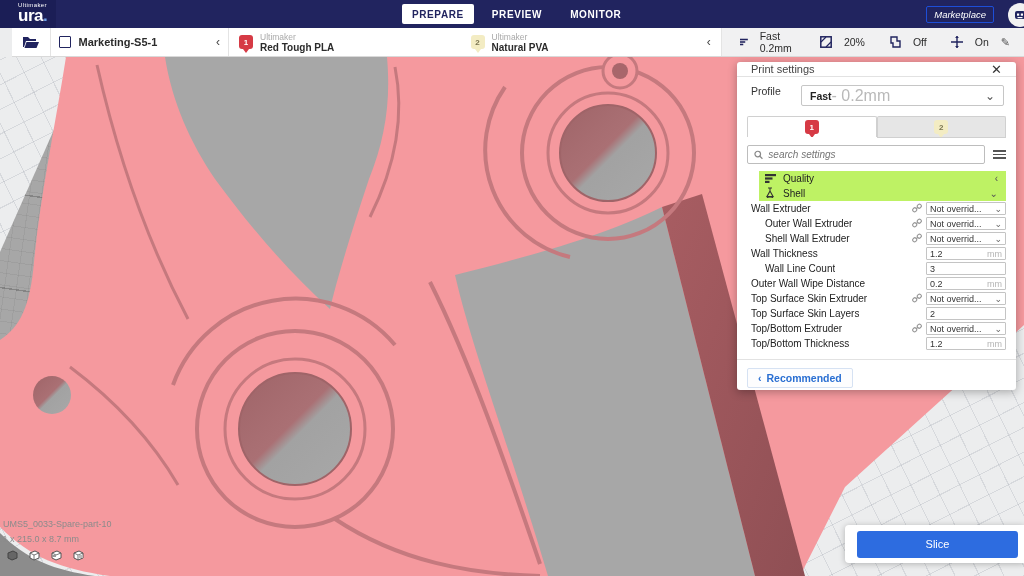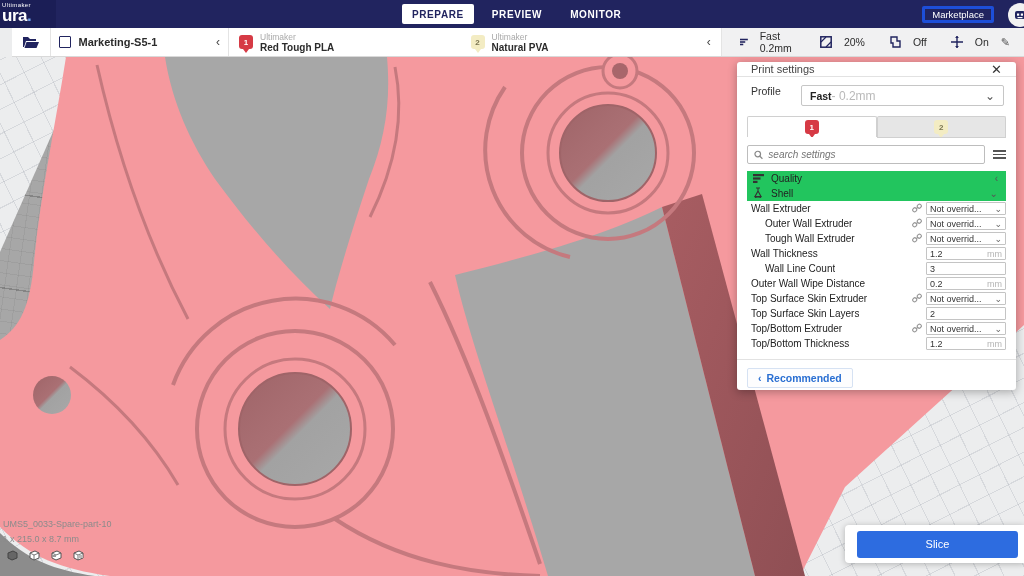--- a/index.html
+++ b/index.html
@@ -1,28 +1,28 @@
 <!DOCTYPE html>
 <html><head>
 <meta charset="utf-8">
 <style>
   * { margin:0; padding:0; box-sizing:border-box; }
   html,body { width:1024px; height:576px; overflow:hidden; }
   body { font-family:"Liberation Sans", sans-serif; position:relative; background:#ecedee; }
 
   
   .header { position:absolute; left:0; top:0; width:1024px; height:28px; background:#21245f; z-index:40; }
-  .logo-block { position:absolute; left:0; top:0; width:56px; height:28px; background:#1b1e56; color:#fff; overflow:hidden; padding-left:2px; z-index:41; }
+  .logo-block { position:absolute; left:0; top:0; width:56px; height:28px; background:#1b1e56; color:#fff; overflow:hidden; padding-left:18px; z-index:41; }
   .logo-small { font-size:6px; letter-spacing:.4px; margin-top:2px; }
   .logo-big { font-size:17px; font-weight:bold; letter-spacing:-.5px; line-height:15px; }
   .logo-big .dot { color:#6f9fe8; }
   .stage-tabs { position:absolute; left:402px; top:4px; display:flex; gap:8px; z-index:42;text-align:center; }
   .stage-tab { min-width:66px; height:20px; display:flex; align-items:center; justify-content:center; color:#fff; font-size:10px; font-weight:bold; letter-spacing:.6px; border-radius:2px; cursor:pointer; padding:0 10px; }
   .stage-tab.active { background:#fff; color:#21245f; }
-  .marketplace-btn { position:absolute; right:30px; top:6px; height:17px; padding:3px 7px; border:3px solid #1d4ed8; border-radius:2px; color:#fff; font-size:9.5px; display:flex; align-items:center; z-index:42; }
+  .marketplace-btn { position:absolute; right:30px; top:6px; height:17px; padding:3px 7px; border:1px solid #1d4ed8; border-radius:2px; color:#fff; font-size:9.5px; display:flex; align-items:center; z-index:42;font-style:italic; }
   .avatar { position:absolute; right:-8px; top:3px; width:24px; height:24px; border-radius:50%; background:#f2f2f2; z-index:42; display:flex; align-items:center; justify-content:center; font-size:11px; color:#21245f; }
 
   
   .toolbar { position:absolute; left:12px; top:28px; width:1012px; height:29px; background:#fff; z-index:30; border-bottom:1px solid #d9d9d9; display:flex; align-items:stretch; }
   .open-btn { width:40px; display:flex; align-items:center; justify-content:center; border-right:1px solid #e4e4e4; cursor:pointer; }
   .printer-chip { width:185px; display:flex; align-items:center; gap:8px; padding:0 8px; border-right:1px solid #e4e4e4; cursor:pointer; }
   .printer-icon { width:12px; height:12px; border:1.6px solid #21245f; border-radius:1px; }
   .printer-name { font-size:11px; font-weight:bold; color:#2b2b2b; flex:1; }
   .chev { color:#444; font-size:12px; line-height:1; }
   .extruder-chip { display:flex; align-items:center; gap:7px; padding:0 10px; cursor:pointer; }
@@ -65,39 +65,39 @@
 
   
   .panel { position:absolute; left:737px; top:62px; width:279px; height:328px; background:#fff; border-radius:3px; box-shadow:0 2px 10px rgba(0,0,0,.3); z-index:20; font-size:11px; color:#333; }
   .panel-header { height:15px; display:flex; align-items:center; padding:0 14px; border-bottom:1px solid #e2e2e2; }
   .panel-title { font-size:11px; color:#444; }
   .panel-close { margin-left:auto; font-size:13px; color:#333; cursor:pointer; }
   .profile-row { display:flex; padding:8px 12px 6px 14px; }
   .profile-label { width:50px; font-size:10.5px; }
   .profile-select { flex:1; height:21px; border:1px solid #c6c6c6; border-radius:2px; display:flex; align-items:center; padding:0 8px; cursor:pointer; background:#fff; }
   .profile-value { font-weight:bold; font-size:10.5px; color:#222; }
-  .profile-suffix { font-size:12px; color:#b9b9b9; }
+  .profile-suffix { font-size:16px; color:#b9b9b9; }
   .profile-select .chev { margin-left:auto; color:#555; }
 
   .ext-tabs { display:flex; padding:4px 10px 0 10px; height:25px; }
   .ext-tab { flex:1; display:flex; align-items:center; justify-content:center; border:1px solid #d0d0d0; border-bottom:none; border-radius:2px 2px 0 0; cursor:pointer; }
   .ext-tab.active { background:#fff; }
   .ext-tab.inactive { background:#e6e6e6; }
   .tabs-underline { height:1px; background:#d0d0d0; margin:0 10px; position:relative; }
   .tabs-underline .gap { position:absolute; left:0; width:50%; top:0; height:1px; background:#fff; }
 
   .search-row { display:flex; align-items:center; padding:7px 10px 5px 10px; gap:8px; }
   .search-box { flex:1; height:19px; border:1px solid #bdbdbd; border-radius:2px; display:flex; align-items:center; padding:0 6px; gap:5px; }
   .search-box input { border:none; outline:none; width:100%; font-size:10px; font-style:italic; color:#777; font-family:"Liberation Sans",sans-serif; background:transparent; }
   .hamburger { width:13px; display:flex; flex-direction:column; gap:2px; cursor:pointer; }
   .hamburger span { height:1.6px; background:#555; }
 
   .settings-list { position:relative; height:182px; overflow:hidden; margin:2px 10px 0 10px; }
   .srow { display:flex; align-items:center; height:15px; }
-  .srow.section { background:#22c55e; cursor:pointer; }
+  .srow.section { background:#bef264; cursor:pointer;margin-left:12px; }
   .srow.section .sec-icon { width:12px; margin:0 6px 0 6px; }
   .srow.section .sec-label { font-size:10px; color:#222; }
   .srow.section .sec-chev { margin-left:auto; margin-right:8px; color:#555; font-size:10px; }
   .srow .slabel { font-size:10px; color:#222; white-space:nowrap; overflow:hidden; }
   .srow .linkicon { margin-left:auto; margin-right:4px; }
   .srow .ctrl { width:80px; min-width:80px; height:13px; border:1px solid #c4c4c4; border-radius:1px; display:flex; align-items:center; padding:0 3px; font-size:9px; color:#333; background:#fff; cursor:pointer; }
   .srow .ctrl .cchev { margin-left:auto; color:#666; font-size:9px; }
   .srow .ctrl .unit { margin-left:auto; color:#b5b5b5; }
   .srow .ctrl.noicon { margin-left:auto; }
 
@@ -363,21 +363,21 @@
             <path d="M4,6 L6,4" stroke="#999" stroke-width="1.1"></path>
             <rect x="0.7" y="5" width="4" height="3.6" rx="1.6" transform="rotate(-45 2.7 6.8)" fill="none" stroke="#999" stroke-width="1.1"></rect>
             <rect x="5.3" y="1.4" width="4" height="3.6" rx="1.6" transform="rotate(-45 7.3 3.2)" fill="none" stroke="#999" stroke-width="1.1"></rect>
           </svg></span>
         <div class="ctrl">
           <span>Not overrid...</span>
           <span class="cchev">⌄</span>
         </div>
       </div>
       <div class="srow">
-        <span class="slabel" style="padding-left:18px">Tough Wall Extruder</span>
+        <span class="slabel" style="padding-left:18px">Shell Wall Extruder</span>
         <span class="linkicon"><svg width="10" height="10" viewBox="0 0 10 10">
             <path d="M4,6 L6,4" stroke="#999" stroke-width="1.1"></path>
             <rect x="0.7" y="5" width="4" height="3.6" rx="1.6" transform="rotate(-45 2.7 6.8)" fill="none" stroke="#999" stroke-width="1.1"></rect>
             <rect x="5.3" y="1.4" width="4" height="3.6" rx="1.6" transform="rotate(-45 7.3 3.2)" fill="none" stroke="#999" stroke-width="1.1"></rect>
           </svg></span>
         <div class="ctrl">
           <span>Not overrid...</span>
           <span class="cchev">⌄</span>
         </div>
       </div>

